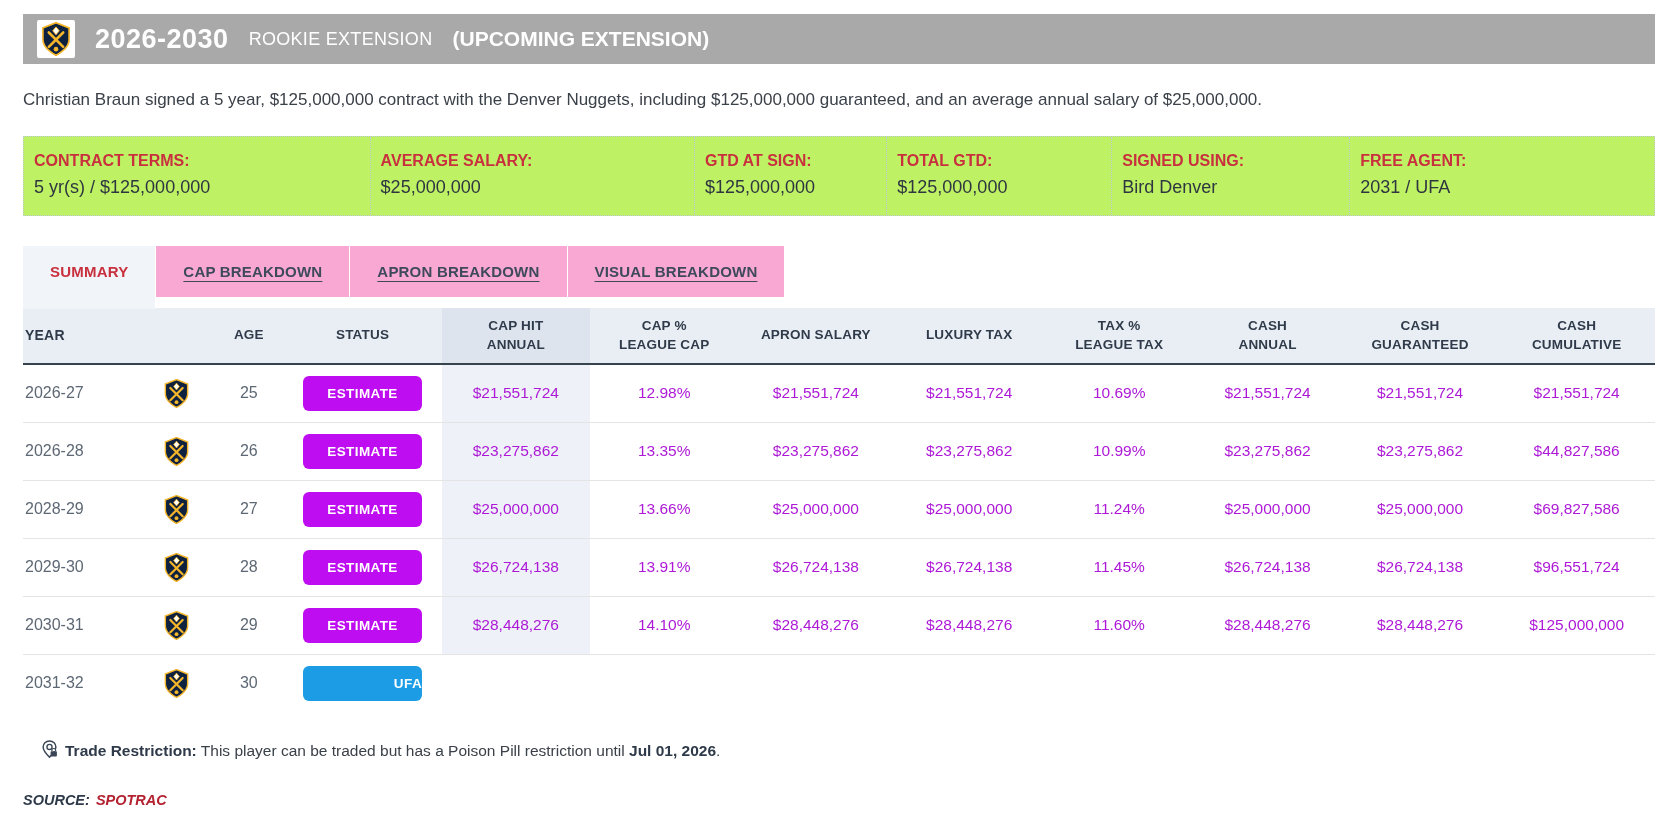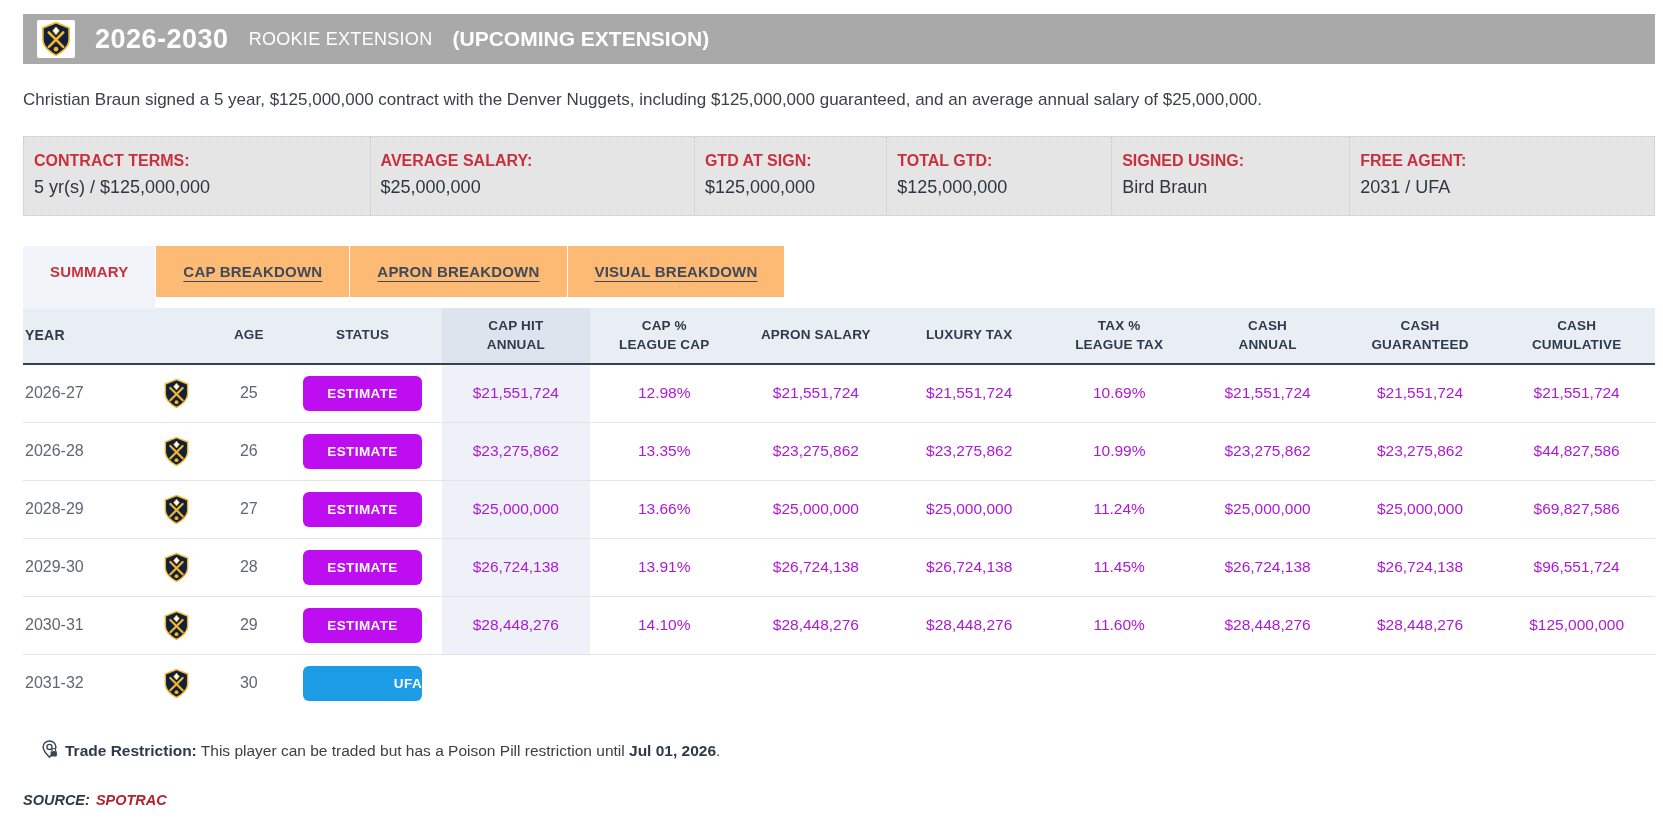--- a/index.html
+++ b/index.html
@@ -21,36 +21,36 @@
     display: flex; align-items: center; justify-content: center; flex: 0 0 auto; }
   .topbar .years { font-size: 27px; font-weight: bold; color: #fff; letter-spacing: .5px; }
   .topbar .kind  { font-size: 18px; color: #fff; letter-spacing: .3px; }
   .topbar .note  { font-size: 21px; font-weight: bold; color: #fff; }
 
   
   .desc { font-size: 17px; margin: 0 0 26px 0; color: #3b4149; }
 
   
   .terms {
-    display: flex; background: #e5e5e5;
-    border: 1px dotted #bfc9d4; margin-bottom: 30px;
+    display: flex; background: #bef264;
+    border: 1px dotted #bfc9d4; margin-bottom: 30px; justify-content: flex-end;
   }
   .term { padding: 15px 8px 17px 10px; border-left: 1px dotted #bfc9d4; }
   .term:first-child { border-left: none; }
   .term:nth-child(1) { flex: 0 0 21.2%; }
   .term:nth-child(2) { flex: 0 0 19.9%; }
   .term:nth-child(3) { flex: 0 0 11.8%; }
   .term:nth-child(4) { flex: 0 0 13.8%; }
   .term:nth-child(5) { flex: 0 0 14.6%; }
   .term:nth-child(6) { flex: 0 0 18.7%; }
   .term-label { color: var(--accent_red); font-weight: bold; font-size: 16px; margin-bottom: 7px; }
   .term-value { font-size: 18px; color: #2f3640; }
 
   
-  .tabs { display: inline-flex; background: #fdba74; margin-bottom: 11px; }
+  .tabs { display: inline-flex; background: #f9a8d4; margin-bottom: 11px; }
   .tab {
     padding: 17px 27px; font-size: 15px; font-weight: bold; letter-spacing: .2px;
     color: #3e4a5a; text-decoration: underline; text-underline-offset: 4px;
     border-left: 1px solid #fff; cursor: pointer; white-space: nowrap;
   }
   .tab:first-child { border-left: none; }
   .tab.active {
     background: #f1f4f8; color: var(--accent_red);
     text-decoration: none; position: relative;
   }
@@ -133,21 +133,21 @@
     <div class="term">
       <div class="term-label">GTD AT SIGN:</div>
       <div class="term-value">$125,000,000</div>
     </div>
     <div class="term">
       <div class="term-label">TOTAL GTD:</div>
       <div class="term-value">$125,000,000</div>
     </div>
     <div class="term">
       <div class="term-label">SIGNED USING:</div>
-      <div class="term-value">Bird Braun</div>
+      <div class="term-value">Bird Denver</div>
     </div>
     <div class="term">
       <div class="term-label">FREE AGENT:</div>
       <div class="term-value">2031 / UFA</div>
     </div>
   </div>
 
   
   <div class="tabs">
     <div class="tab active">SUMMARY</div>

